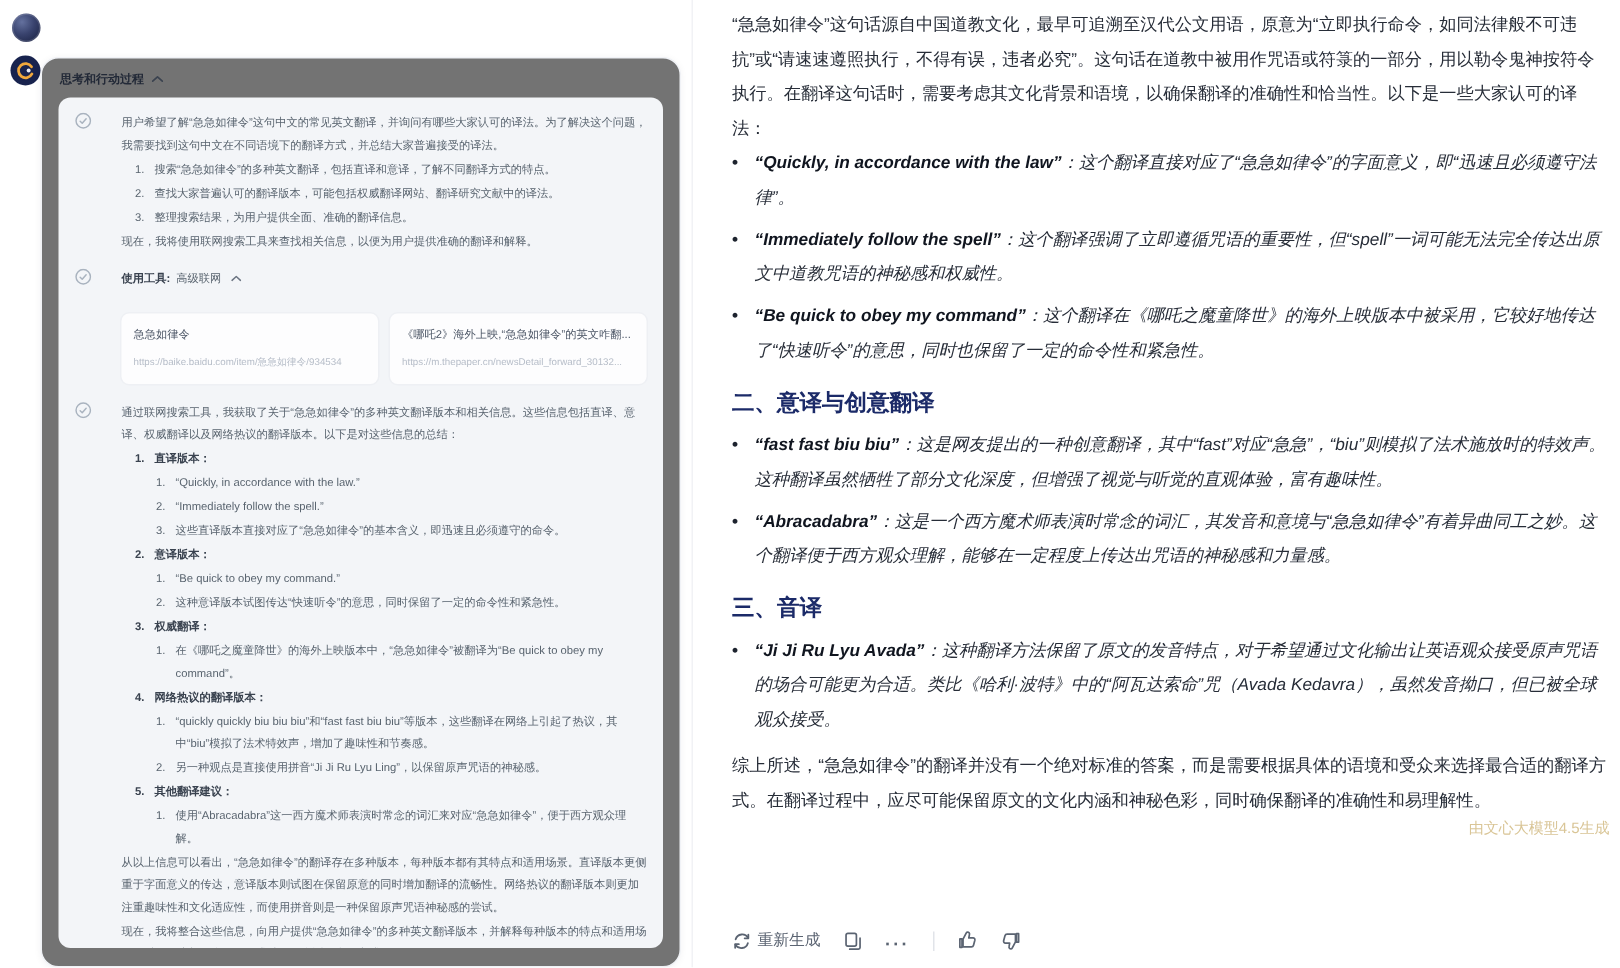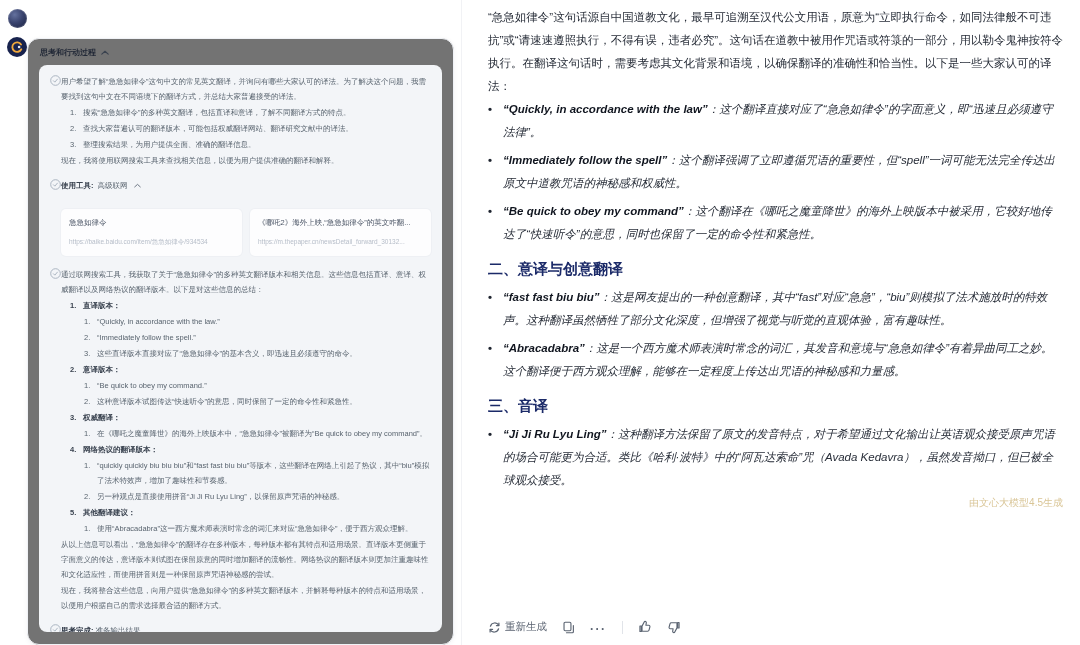--- a/index.html
+++ b/index.html
@@ -34,21 +34,21 @@
   }
   .think-header{
     position:absolute;left:12px;top:8px;display:flex;align-items:center;gap:5px;
     font-size:8px;font-weight:bold;color:#222937;cursor:pointer;
   }
   .think-box{
     position:absolute;left:11px;right:11px;top:26px;bottom:12px;
     background:#f3f5f8;border-radius:8px;padding:8px 11px;box-sizing:border-box;
     overflow:hidden;
   }
-  .step{display:flex;gap:0;margin-bottom:8px;}
+  .step{display:flex;gap:20px;margin-bottom:8px;}
   .step:last-child{margin-bottom:0;}
   .step-check{flex:none;margin-top:2px;}
   .step-body{flex:1;min-width:0;font-size:7.5px;line-height:15px;color:#59646f;}
   .step-body .p{margin:1px 0;}
   .li{display:flex;margin:1px 0;}
   .li .mk{flex:none;width:13px;}
   .li .tx{flex:1;min-width:0;}
   .ind1{padding-left:9px;}
   .ind2{padding-left:23px;}
   .b{color:#39424f;font-weight:bold;}
@@ -61,21 +61,21 @@
     box-shadow:0 0 0 1px #eef0f4;cursor:pointer;
   }
   .src-title{font-size:7.5px;color:#4b5565;white-space:nowrap;overflow:hidden;text-overflow:ellipsis;}
   .src-url{font-size:6.5px;color:#b6bdc8;margin-top:4px;white-space:nowrap;overflow:hidden;text-overflow:ellipsis;}
   .final-row .lab{font-weight:bold;color:#2d3644;}
 
   
   .right-panel{
     position:absolute;left:461px;top:0;width:619px;height:645px;box-sizing:border-box;
     background:#ffffff;border-left:1px solid #f1f2f5;
-    padding:6px 17px 0 26px;
+    padding:6px 7px 0 26px;
   }
   .rp-text{font-size:11.5px;line-height:23px;color:#272d38;}
   .intro{margin:0;}
   .sec-h{
     font-size:15px;line-height:20px;font-weight:bold;color:#1b2a68;
     margin:13px 0 7px;
   }
   .blt{display:flex;margin:0 0 5px;}
   .blt .dot{flex:none;width:15px;font-weight:bold;color:#1d232e;}
   .blt-text{flex:1;min-width:0;font-style:italic;}
@@ -264,23 +264,24 @@
           <span class="dot">•</span>
           <span class="blt-text"><span class="lead">“fast fast biu biu”</span><span>：这是网友提出的一种创意翻译，其中“fast”对应“急急”，“biu”则模拟了法术施放时的特效声。这种翻译虽然牺牲了部分文化深度，但增强了视觉与听觉的直观体验，富有趣味性。</span></span>
         </div>
         <div class="blt rp-text">
           <span class="dot">•</span>
           <span class="blt-text"><span class="lead">“Abracadabra”</span><span>：这是一个西方魔术师表演时常念的词汇，其发音和意境与“急急如律令”有着异曲同工之妙。这个翻译便于西方观众理解，能够在一定程度上传达出咒语的神秘感和力量感。</span></span>
         </div>
         <div class="sec-h">三、音译</div>
         <div class="blt rp-text">
           <span class="dot">•</span>
-          <span class="blt-text"><span class="lead">“Ji Ji Ru Lyu Ling”</span><span>：这种翻译方法保留了原文的发音特点，对于希望通过文化输出让英语观众接受原声咒语的场合可能更为合适。类比《哈利·波特》中的“阿瓦达索命”咒（Avada Kedavra），虽然发音拗口，但已被全球观众接受。</span></span>
-        </div>
-      </div>
+          <span class="blt-text"><span class="lead">“Ji Ji Ru Lyu Avada”</span><span>：这种翻译方法保留了原文的发音特点，对于希望通过文化输出让英语观众接受原声咒语的场合可能更为合适。类比《哈利·波特》中的“阿瓦达索命”咒（Avada Kedavra），虽然发音拗口，但已被全球观众接受。</span></span>
+        </div>
+      </div>
+    <p class="rp-text conclusion">综上所述，“急急如律令”的翻译并没有一个绝对标准的答案，而是需要根据具体的语境和受众来选择最合适的翻译方式。在翻译过程中，应尽可能保留原文的文化内涵和神秘色彩，同时确保翻译的准确性和易理解性。</p>
     <div class="watermark">由文心大模型4.5生成</div>
 
     <div class="toolbar">
       <div class="tb-item">
         <svg width="13" height="13" viewBox="0 0 16 16">
           <path d="M13.2 5.2 A5.6 5.6 0 0 0 3 6.4" fill="none" stroke="#5b6472" stroke-width="1.5" stroke-linecap="round"></path>
           <path d="M13.4 2.6v3h-3" fill="none" stroke="#5b6472" stroke-width="1.5" stroke-linecap="round" stroke-linejoin="round"></path>
           <path d="M2.8 10.8 A5.6 5.6 0 0 0 13 9.6" fill="none" stroke="#5b6472" stroke-width="1.5" stroke-linecap="round"></path>
           <path d="M2.6 13.4v-3h3" fill="none" stroke="#5b6472" stroke-width="1.5" stroke-linecap="round" stroke-linejoin="round"></path>
         </svg>

